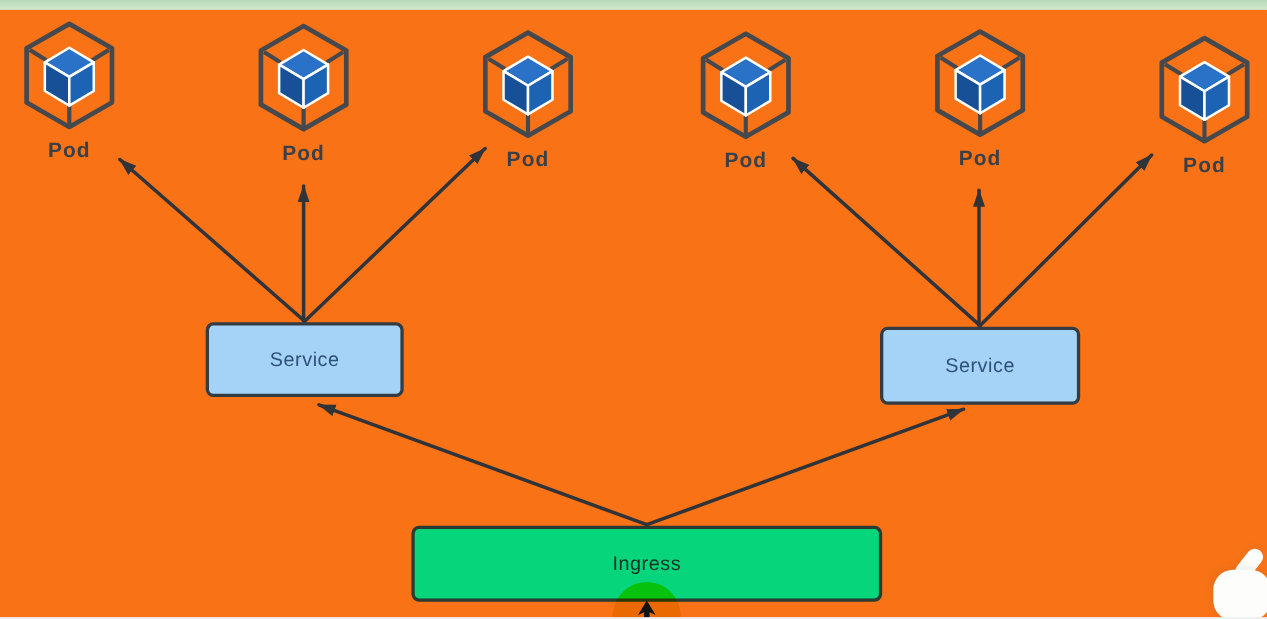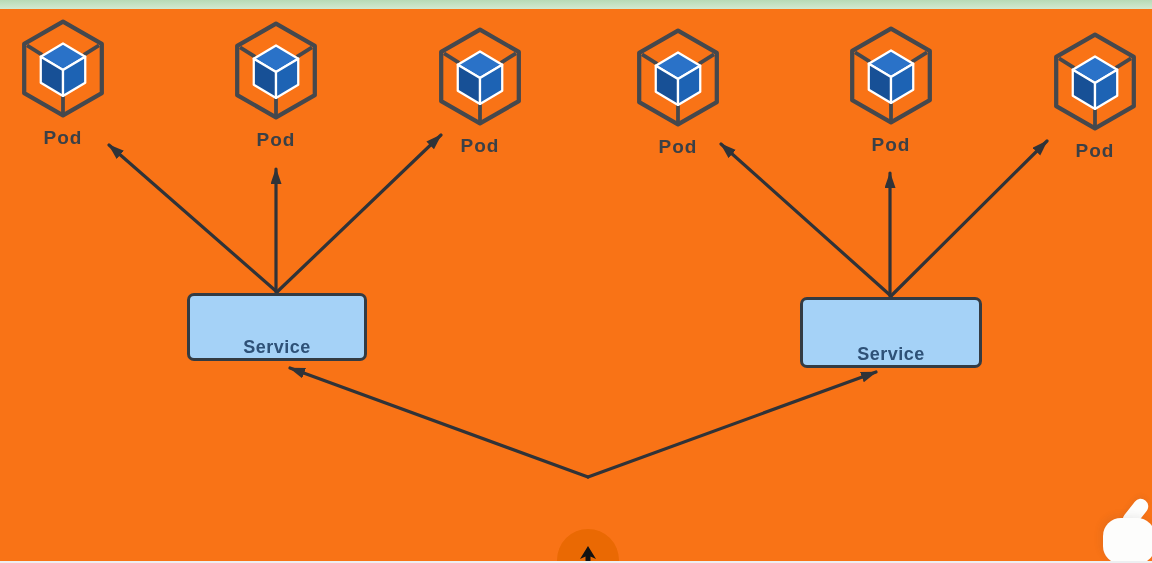--- a/index.html
+++ b/index.html
@@ -16,22 +16,22 @@
   .pod svg{width:96px;height:106px;display:block;margin:0 auto;}
   .pod-label{display:block;margin-top:5px;font-size:19px;font-weight:bold;
     color:#3b4046;letter-spacing:1px;}
   #pod-1{left:15px;top:16px;}
   #pod-2{left:228px;top:18px;}
   #pod-3{left:432px;top:24px;}
   #pod-4{left:630px;top:25px;}
   #pod-5{left:843px;top:23px;}
   #pod-6{left:1047px;top:29px;}
 
-  .node{position:absolute;display:flex;align-items:flex-end;justify-content:center;
-    font-weight:bold;letter-spacing:0.5px;z-index:2;box-sizing:border-box;}
+  .node{position:absolute;display:flex;align-items:center;justify-content:center;
+    font-weight:normal;letter-spacing:0.5px;z-index:2;box-sizing:border-box;}
   .service{background:#a5d2f7;border:3px solid #333b43;border-radius:7px;
     color:#2e5177;font-size:18px;}
   #service-left{left:187px;top:293px;width:180px;height:68px;}
   #service-right{left:800px;top:297px;width:182px;height:71px;}
   .ingress{background:#07d57c;border:3px solid #2b3b31;border-radius:7px;
     color:#123326;font-size:18px;}
   #ingress-box{left:374px;top:478px;width:428px;height:69px;}
 
   .highlight{position:absolute;left:557px;top:529px;width:62px;height:62px;
     border-radius:50%;background:#f0e818;mix-blend-mode:multiply;z-index:3;}
@@ -119,20 +119,23 @@
     <span class="pod-label">Pod</span>
   </div>
 
   <div class="node service" id="service-left">
     <span>Service</span>
   </div>
   <div class="node service" id="service-right">
     <span>Service</span>
   </div>
 
+  <div class="node ingress" id="ingress-box">
+    <span>Ingress</span>
+  </div>
 
   <div class="highlight"></div>
   <svg id="cursor" width="1152" height="563">
     <polygon points="588,546 580,559 585.5,556.5 585.5,563 590.5,563 590.5,556.5 596,559" fill="#121212"></polygon>
   </svg>
 
   <div class="ghost" id="ghost-nub"></div>
   <div class="ghost" id="ghost-body"></div>
 
   <div class="bottom-line"></div>

